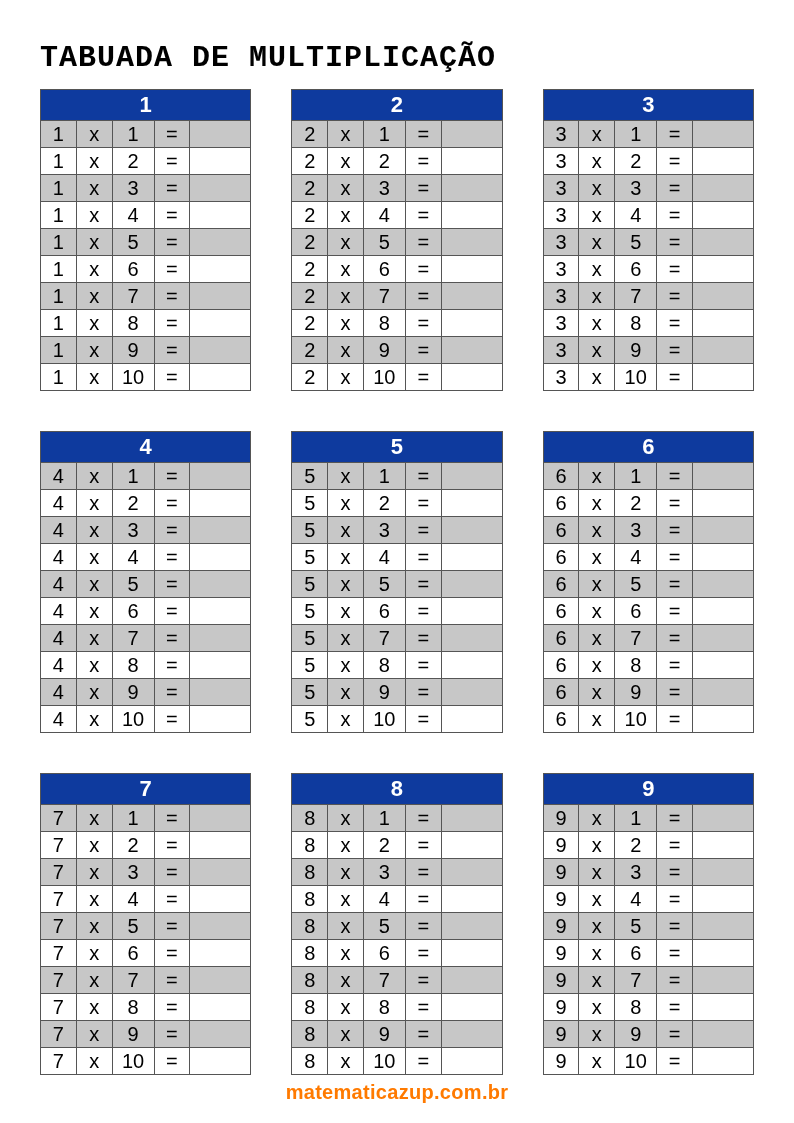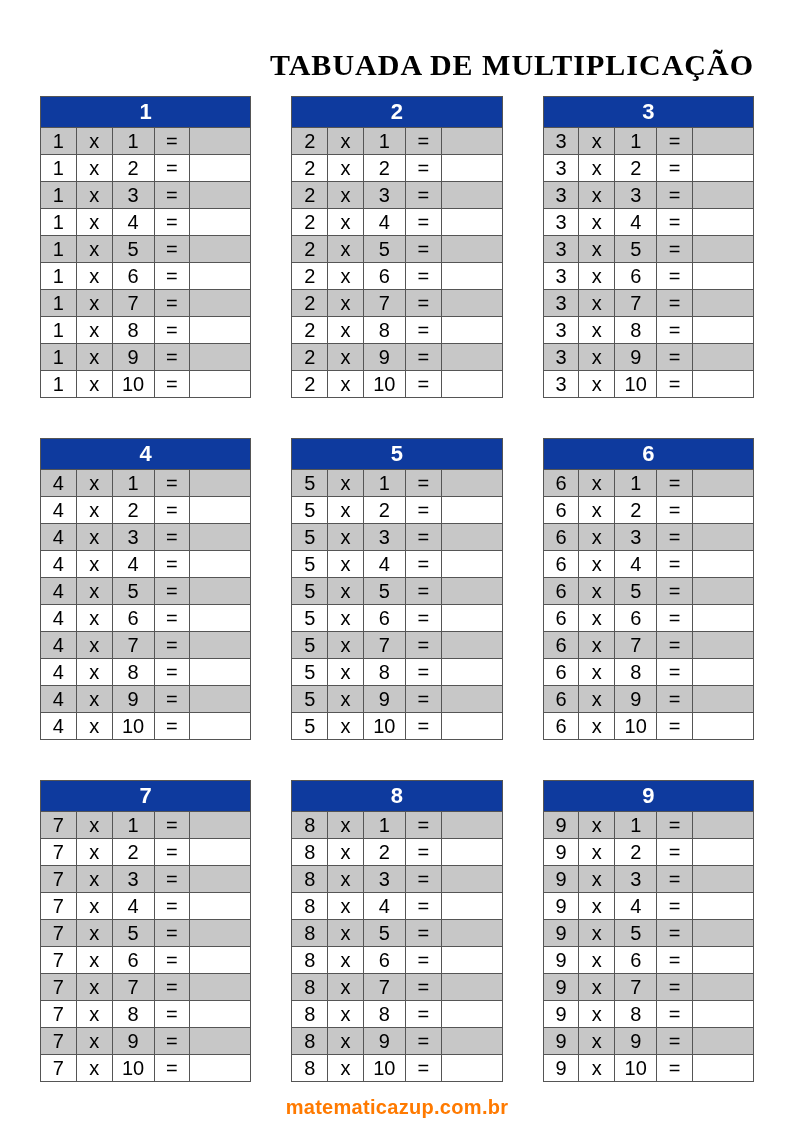--- a/index.html
+++ b/index.html
@@ -9,26 +9,26 @@
     width: 794px;
     height: 1123px;
     background: #ffffff;
     font-family: Arial, Helvetica, sans-serif;
     position: relative;
   }
   .page {
     padding: 30px 40px 0 40px;
   }
   .title {
-    text-align: right;
+    text-align: left;
     font-size: 30px;
     font-weight: 900;
     letter-spacing: 1px;
-    margin: 18px 0 14px 0;
-    font-family: Liberation Serif, serif;
+    margin: 11px 0 14px 0;
+    font-family: Liberation Mono, monospace;
   }
   .grid {
     display: grid;
     grid-template-columns: repeat(3, 1fr);
     column-gap: 40px;
     row-gap: 40px;
   }
   .tbl {
     border-collapse: collapse;
     width: 100%;
@@ -56,21 +56,21 @@
   .tbl col.c1 { width: 17%; }
   .tbl col.c2 { width: 17%; }
   .tbl col.c3 { width: 20%; }
   .tbl col.c4 { width: 17%; }
   .tbl col.c5 { width: 29%; }
   .footer {
     text-align: center;
     color: #ff7a00;
     font-size: 20px;
     font-weight: 700;
-    margin-top: 14px;
+    margin-top: 6px;
     letter-spacing: 0.3px;
     font-family: "Arial Rounded MT Bold", "Arial Black", Arial, sans-serif;
   }
 </style>
 </head>
 <body>
 
 <div class="page">
   <h1 class="title">TABUADA DE MULTIPLICAÇÃO</h1>
   <div class="grid" id="tables-grid">

